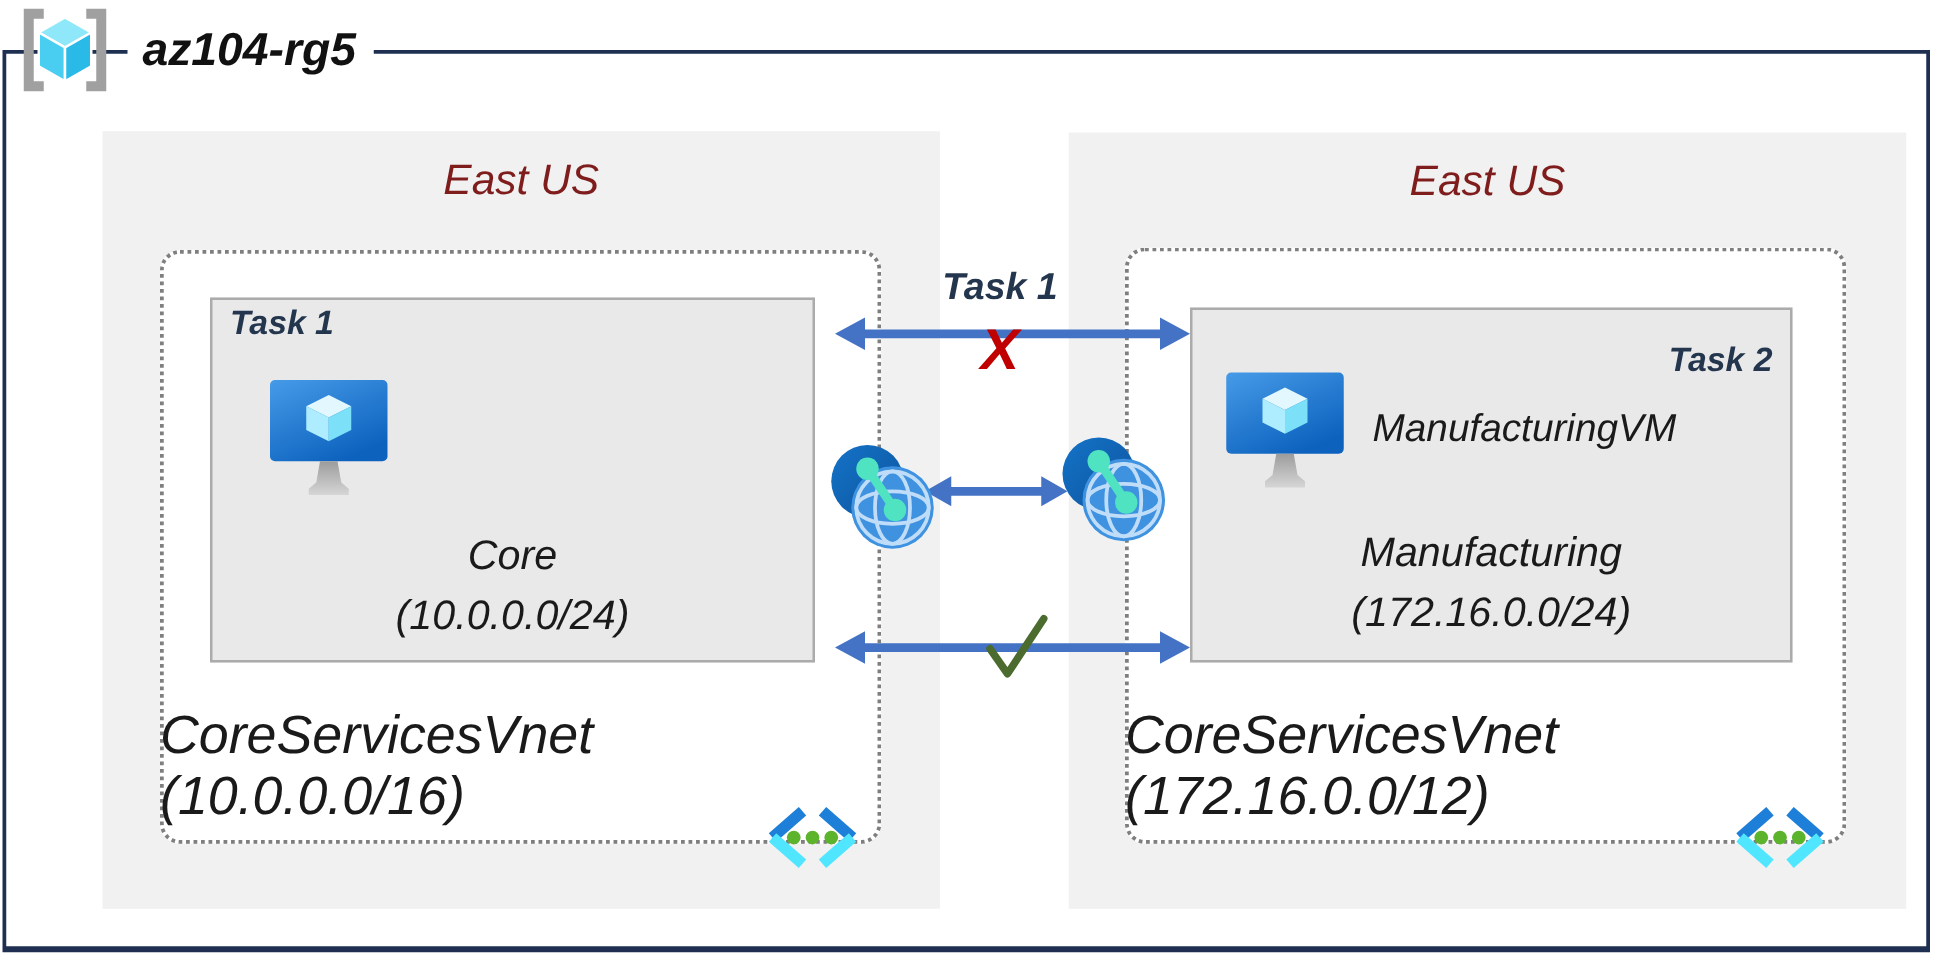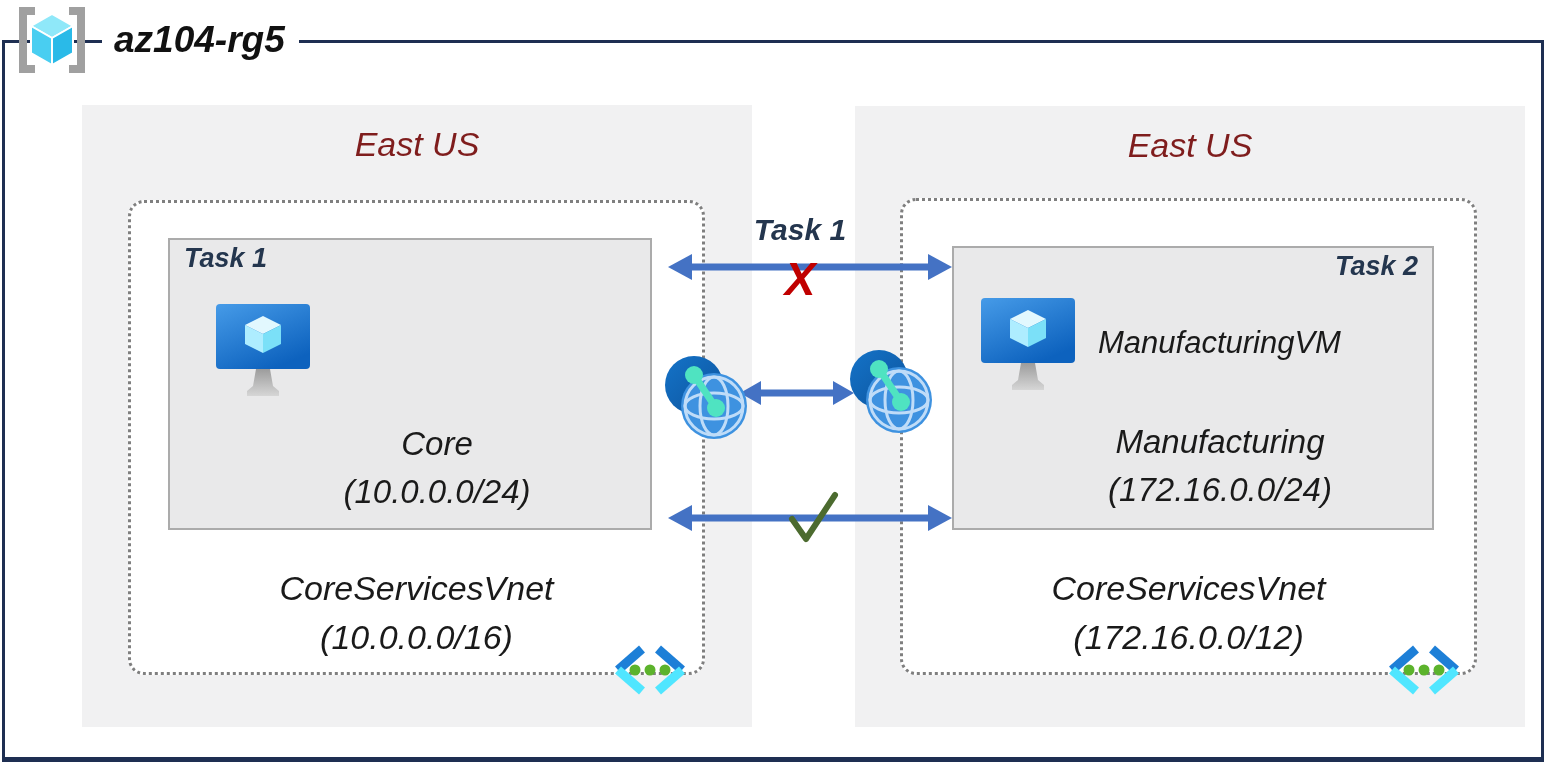--- a/index.html
+++ b/index.html
@@ -38,29 +38,29 @@
   
   .subnet{
     position:absolute;background:#E9E9EA;border:2px solid #ABABAB;box-sizing:border-box;
   }
   .subnet-left{left:168px;top:238px;width:484px;height:292px;}
   .subnet-right{left:952px;top:246px;width:482px;height:284px;}
   .task-tag{
     position:absolute;top:3px;font-size:27px;font-weight:700;color:#24364E;
   }
   .task-tag.tl{left:14px;}
-  .task-tag.tr{right:14px;}
+  .task-tag.tr{right:14px;margin-top:22px;}
   
   .vm-icon{position:absolute;}
   .vm-name{position:absolute;font-size:31px;color:#1a1a1a;white-space:nowrap;}
   .subnet-name{
-    position:absolute;text-align:center;font-size:33px;line-height:48px;color:#1a1a1a;margin-left:27px;
+    position:absolute;text-align:center;font-size:33px;line-height:48px;color:#1a1a1a;
   }
   .vnet-label{
-    position:absolute;text-align:center;font-size:34px;line-height:49px;color:#1a1a1a;
+    position:absolute;font-size:43px;line-height:49px;color:#1a1a1a;
   }
   .vnet-icon{position:absolute;z-index:4;}
   
   .arrow-svg{position:absolute;z-index:3;}
   .task-label{
     position:absolute;width:220px;text-align:center;
     font-size:30px;font-weight:700;color:#24364E;z-index:3;
   }
   .x-marker{
     position:absolute;left:770px;top:256px;width:60px;text-align:center;

